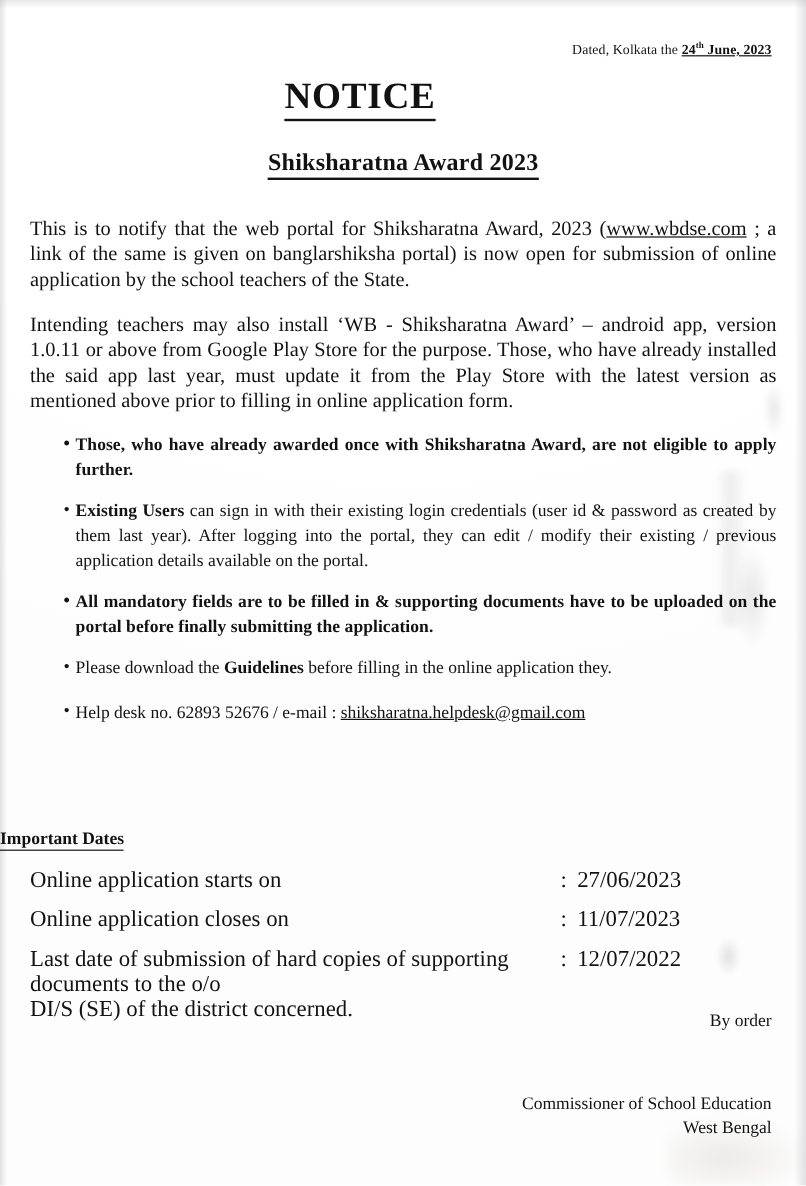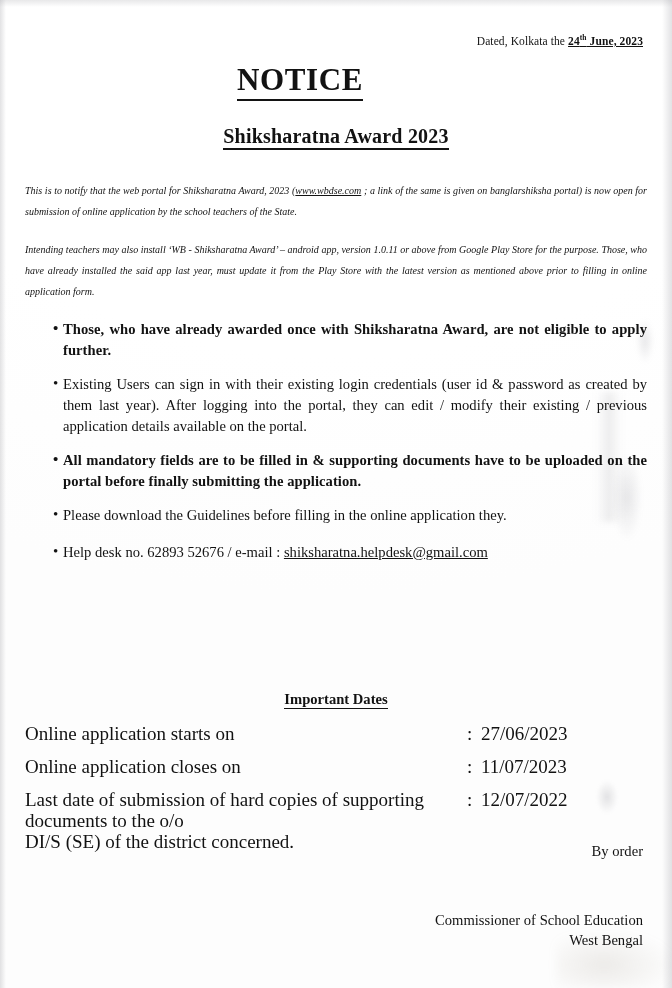--- a/index.html
+++ b/index.html
@@ -113,25 +113,24 @@
 
   
   .body-area {
     position: absolute;
     left: 25px;
     top: 180px;
     width: 622px;
   }
   p.para {
     margin: 0 0 17px 0;
-    font-size: 10px;
+    font-size: 17px;
     line-height: 21px;
     text-align: justify;
     text-justify: inter-word;
-    font-style: italic;
   }
   p.para.bold {
     font-weight: 700;
     letter-spacing: .05px;
   }
   .u-link { text-decoration: underline; }
 
   
   ul.bullets {
     margin: 4px 0 0 0;
@@ -155,28 +154,28 @@
     font-size: 15px;
     line-height: 21px;
   }
   ul.bullets > li.b-bold {
     font-weight: 700;
     letter-spacing: .05px;
   }
   ul.bullets > li.tight { margin-bottom: 13px; }
   ul.bullets > li.loose { margin-bottom: 16px; }
   ul.bullets > li.single { text-align: left; }
-  .strong { font-weight: 400; }
+  .strong { font-weight: 700; }
 
   
   .dates-heading {
     position: absolute;
     left: 0; top: 691px;
     width: 672px;
-    text-align: center;
+    text-align: left;
     font-size: 14.6px;
     font-weight: 700;
   }
   .dates-heading span {
     border-bottom: 1.6px solid #131313;
     padding-bottom: 1px;
   }
   .dates-block {
     position: absolute;
     left: 25px;

